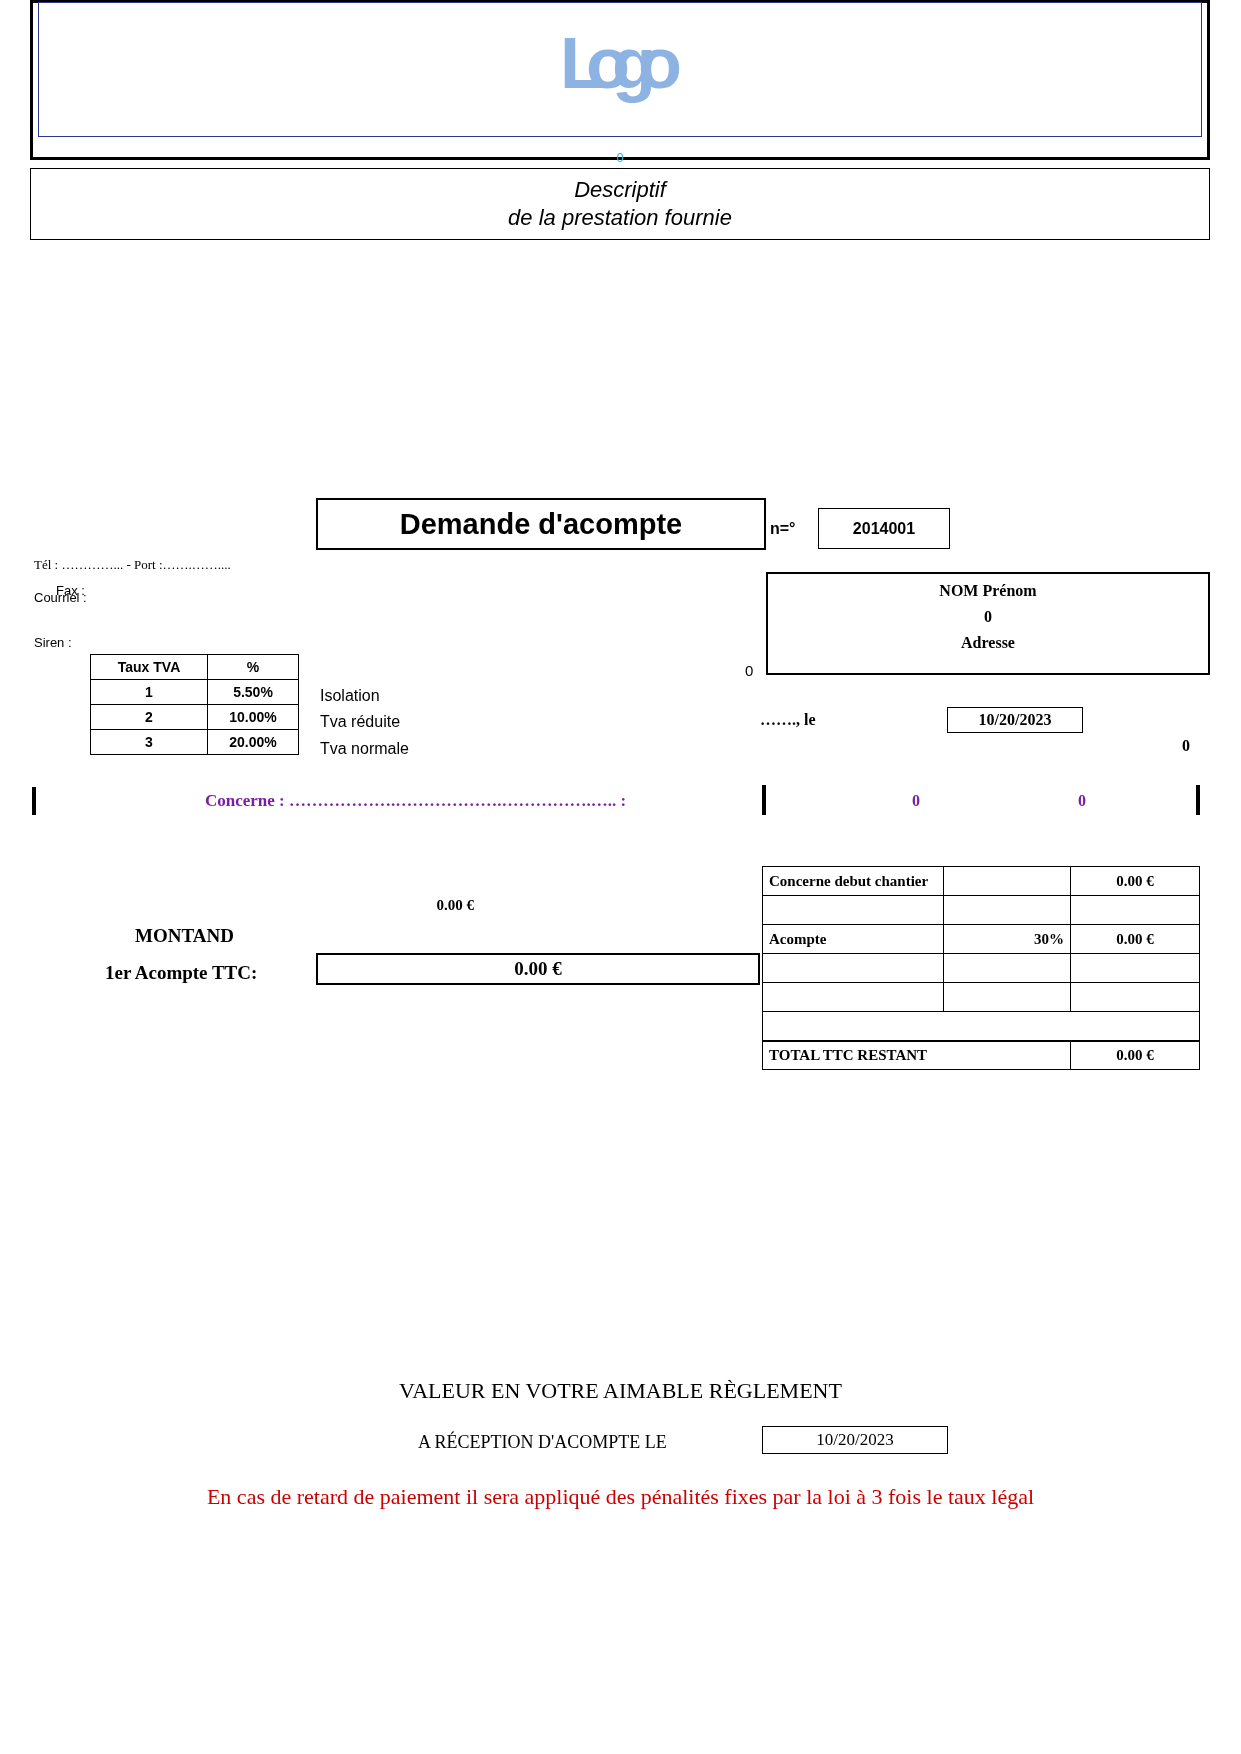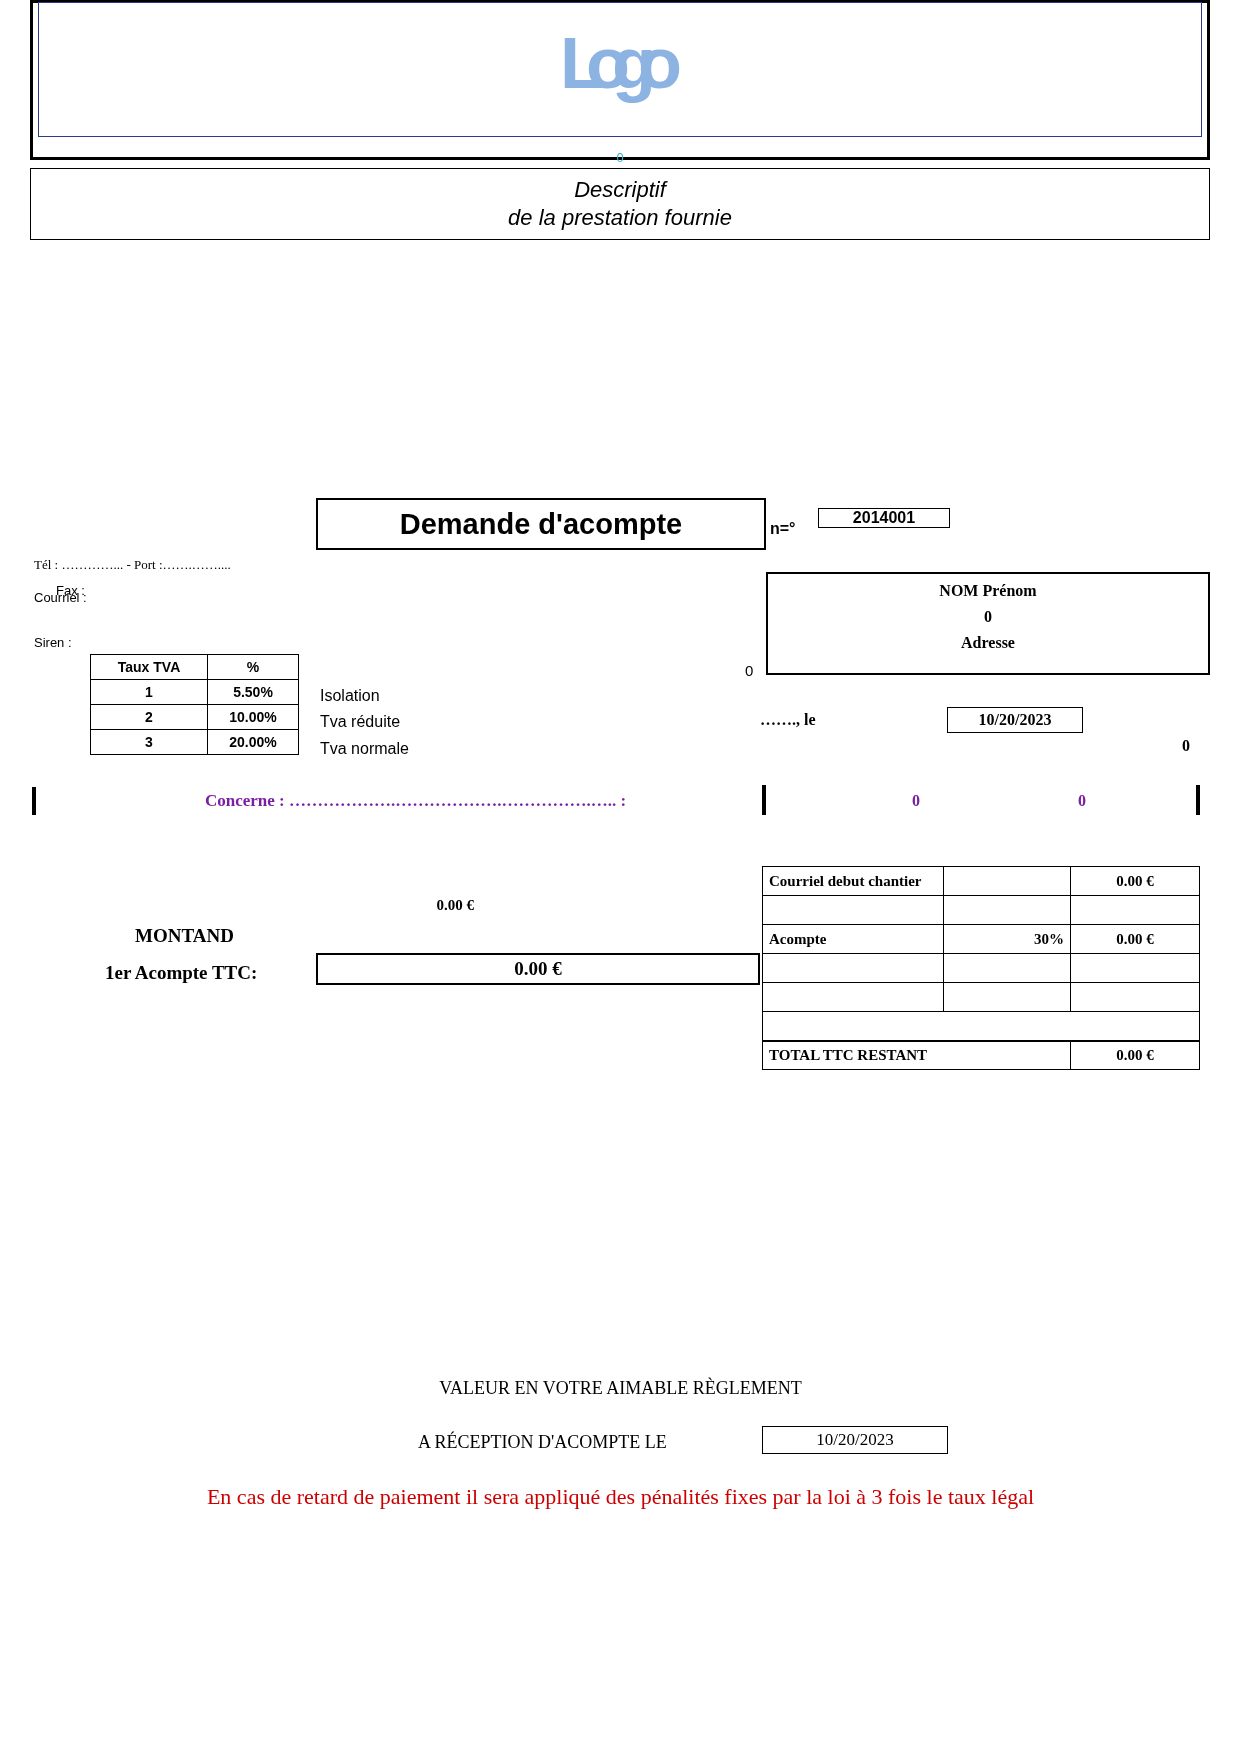--- a/index.html
+++ b/index.html
@@ -74,21 +74,21 @@
     font-size: 29px;
     font-weight: bold;
     font-family: "Liberation Sans", sans-serif;
   }
   #title-num-label {
     left: 770px; top: 520px;
     font-size: 16px;
     font-weight: bold;
   }
   #title-num-box {
-    left: 818px; top: 508px; width: 132px; height: 20px;
+    left: 818px; top: 508px; width: 132px; height: 41px;
     border: 1px solid #000;
     box-sizing: border-box;
     display: flex; align-items: center; justify-content: center;
     font-size: 16px; font-weight: bold;
   }
 
   
   .contact {
     font-size: 13px;
     font-family: "Liberation Sans", sans-serif;
@@ -228,21 +228,21 @@
   #summary-table .lbl { width: 180px; }
   #summary-table .mid { width: 126px; text-align: right; }
   #summary-table .val { width: 128px; text-align: center; }
   #summary-table tr.thick td { border-top: 2px solid #000; }
 
   
   #valeur-line {
     left: 0; top: 1378px; width: 1241px;
     text-align: center;
     font-family: "Liberation Serif", serif;
-    font-size: 18px;
+    font-size: 22px;
   }
   #reception-line {
     left: 418px; top: 1432px;
     font-family: "Liberation Serif", serif;
     font-size: 18px;
   }
   #date-box-2 {
     left: 762px; top: 1426px; width: 186px; height: 28px;
     border: 1px solid #000;
     box-sizing: border-box;
@@ -324,21 +324,21 @@
 <div class="abs" id="concerne-bar-right"></div>
 
 <div class="abs" id="montant-small">0.00 €</div>
 <div class="abs" id="montand-label">MONTAND</div>
 <div class="abs" id="acompte-label">1er Acompte TTC:</div>
 <div class="abs" id="acompte-value-box">0.00 €</div>
 
 <table class="abs" id="summary-table">
   <tbody>
       <tr>
-    <td class="lbl">Courriel debut chantier</td>
+    <td class="lbl">Concerne debut chantier</td>
     <td class="mid"></td>
     <td class="val">0.00 €</td>
   </tr>
   <tr>
     <td class="lbl"></td>
     <td class="mid"></td>
     <td class="val"></td>
   </tr>
   <tr>
     <td class="lbl">Acompte</td>

